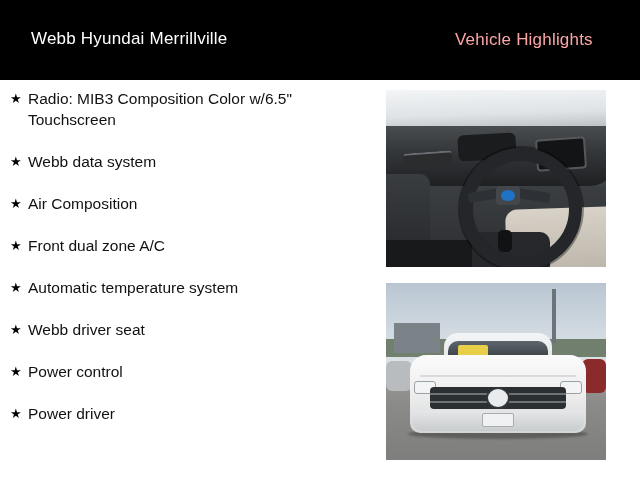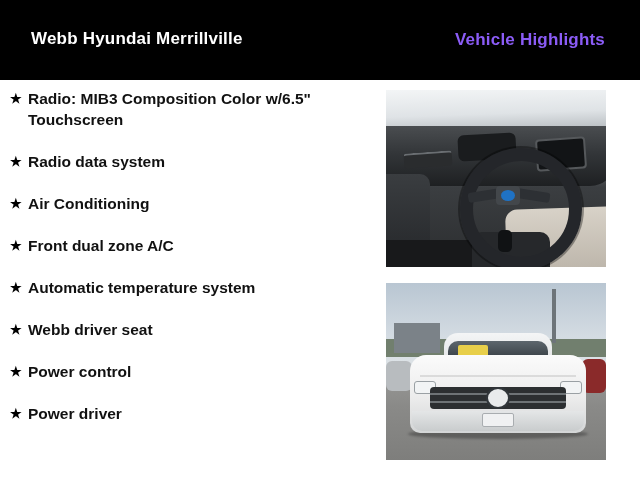--- a/index.html
+++ b/index.html
@@ -11,21 +11,20 @@
     height: 480px;
     background: #ffffff;
     font-family: "Liberation Sans", sans-serif;
     overflow: hidden;
   }
   .page {
     position: relative;
     width: 640px;
     height: 480px;
     background: #ffffff;
-    font-weight: bold;
   }
   
   .header {
     position: absolute;
     left: 0;
     top: 0;
     width: 640px;
     height: 80px;
     background: #000000;
     color: #ffffff;
@@ -41,21 +40,21 @@
     letter-spacing: 0.2px;
     color: #ffffff;
     white-space: nowrap;
   }
   .header-title {
     position: absolute;
     left: 455px;
     top: 30px;
     font-size: 17px;
     letter-spacing: 0.2px;
-    color: #8b5cf6;
+    color: #fca5a5;
     white-space: nowrap;
   }
   
   .features {
     position: absolute;
     left: 0;
     top: 88px;
     width: 380px;
     box-sizing: border-box;
     padding: 0;
@@ -342,25 +341,25 @@
     <div class="header-title">Vehicle Highlights</div>
   </div>
 
   <ul class="features">
     <li class="feature-item">
       <span class="feature-bullet">★</span>
       <span class="feature-text">Radio: MIB3 Composition Color w/6.5" Touchscreen</span>
     </li>
     <li class="feature-item">
       <span class="feature-bullet">★</span>
-      <span class="feature-text">Radio data system</span>
-    </li>
-    <li class="feature-item">
-      <span class="feature-bullet">★</span>
-      <span class="feature-text">Air Conditioning</span>
+      <span class="feature-text">Webb data system</span>
+    </li>
+    <li class="feature-item">
+      <span class="feature-bullet">★</span>
+      <span class="feature-text">Air Composition</span>
     </li>
     <li class="feature-item">
       <span class="feature-bullet">★</span>
       <span class="feature-text">Front dual zone A/C</span>
     </li>
     <li class="feature-item">
       <span class="feature-bullet">★</span>
       <span class="feature-text">Automatic temperature system</span>
     </li>
     <li class="feature-item">

